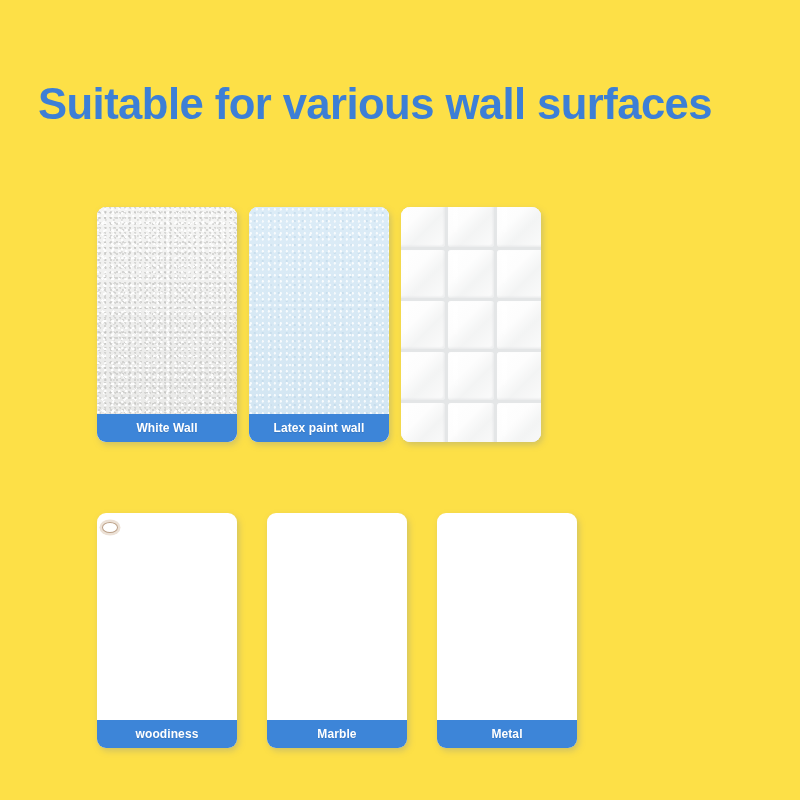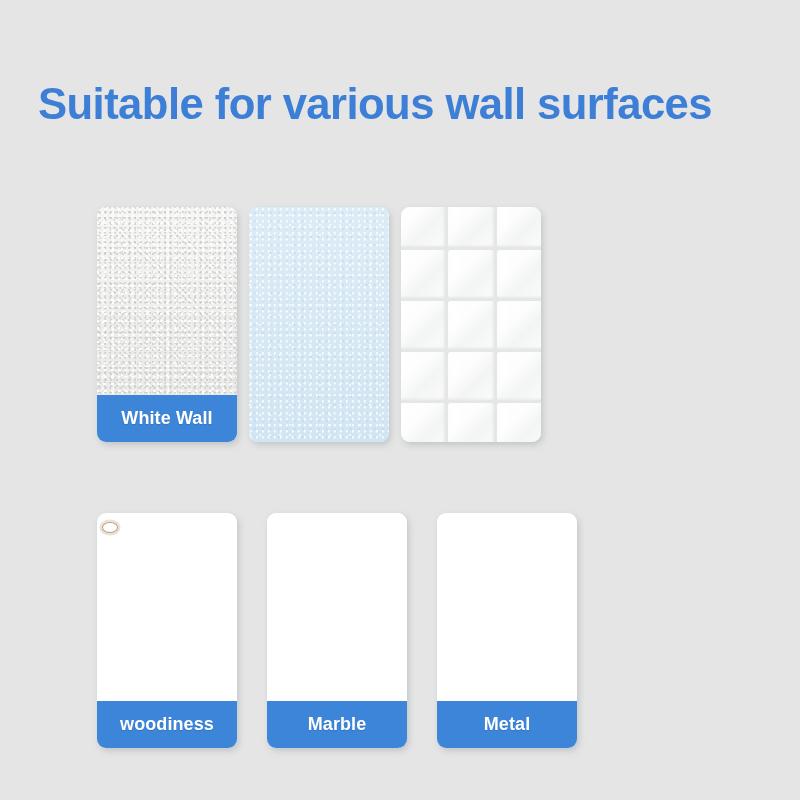--- a/index.html
+++ b/index.html
@@ -12,21 +12,21 @@
     height: 800px;
     font-family: "Liberation Sans", sans-serif;
     overflow: hidden;
     position: relative;
   }
 
   #page {
     position: relative;
     width: 800px;
     height: 800px;
-    background: #e5e5e5;
+    background: #fde047;
   }
 
   
   .page-title {
     position: absolute;
     left: 38px;
     top: 78px;
     width: 730px;
     font-size: 45px;
     font-weight: bold;
@@ -69,24 +69,24 @@
     top: 0;
     right: 0;
     bottom: 0;
   }
 
   .card-label {
     position: absolute;
     left: 0;
     right: 0;
     bottom: 0;
-    height: 47px;
+    height: 28px;
     background: #3d85d8;
     color: #ffffff;
-    font-size: 18px;
+    font-size: 12px;
     font-weight: bold;
     display: flex;
     align-items: center;
     justify-content: center;
     letter-spacing: 0.1px;
     text-shadow: 0 1px 1px rgba(0,0,0,0.12);
   }
 
   
 
@@ -283,20 +283,21 @@
 
     <div class="row row-1">
 
       <div class="card">
         <div class="swatch sw-white-wall"></div>
         <div class="card-label">White Wall</div>
       </div>
 
       <div class="card">
         <div class="swatch sw-latex"></div>
+        <div class="card-label">Latex paint wall</div>
       </div>
 
       <div class="card">
         <div class="swatch sw-tile">
           <div class="tiles">
             <div class="t"></div>
             <div class="t"></div>
             <div class="t"></div>
             <div class="t"></div>
             <div class="t"></div>

